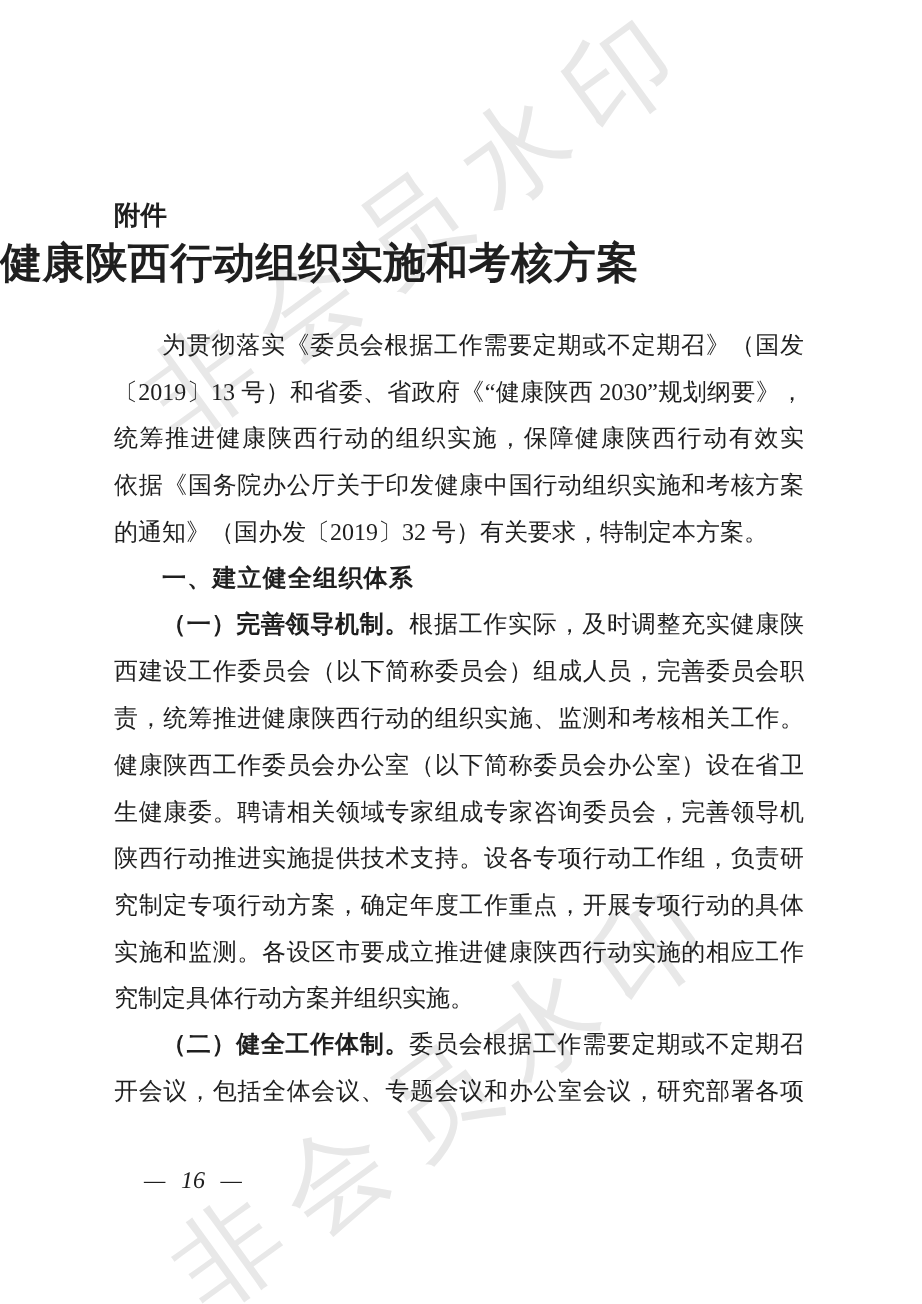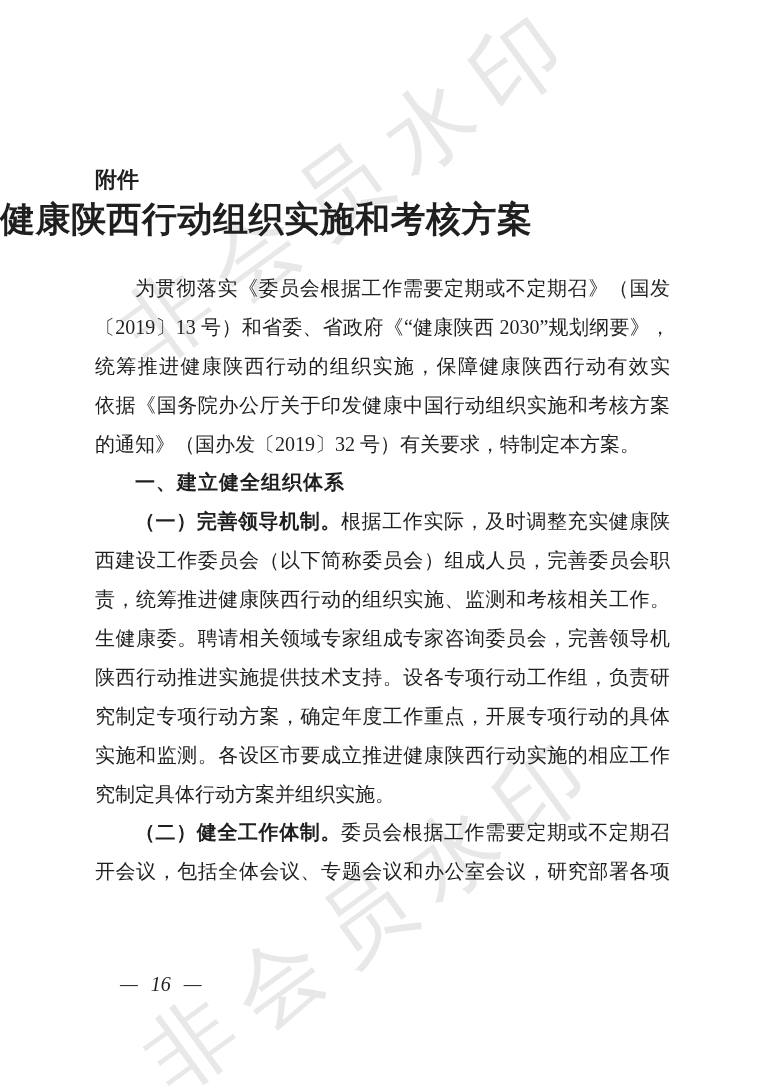--- a/index.html
+++ b/index.html
@@ -111,20 +111,21 @@
         <div class="line">依据《国务院办公厅关于印发健康中国行动组织实施和考核方案</div>
         <div class="line end">的通知》（国办发〔2019〕32 号）有关要求，特制定本方案。</div>
       </div>
       <div>
         <div class="line indent end heading">一、建立健全组织体系</div>
       </div>
       <div>
         <div class="line indent"><b class="lead">（一）完善领导机制。</b>根据工作实际，及时调整充实健康陕</div>
         <div class="line">西建设工作委员会（以下简称委员会）组成人员，完善委员会职</div>
         <div class="line">责，统筹推进健康陕西行动的组织实施、监测和考核相关工作。</div>
+        <div class="line">健康陕西工作委员会办公室（以下简称委员会办公室）设在省卫</div>
         <div class="line">生健康委。聘请相关领域专家组成专家咨询委员会，完善领导机制</div>
         <div class="line">陕西行动推进实施提供技术支持。设各专项行动工作组，负责研</div>
         <div class="line">究制定专项行动方案，确定年度工作重点，开展专项行动的具体</div>
         <div class="line">实施和监测。各设区市要成立推进健康陕西行动实施的相应工作</div>
         <div class="line end">究制定具体行动方案并组织实施。</div>
       </div>
       <div>
         <div class="line indent"><b class="lead">（二）健全工作体制。</b>委员会根据工作需要定期或不定期召</div>
         <div class="line">开会议，包括全体会议、专题会议和办公室会议，研究部署各项</div>
       </div>

